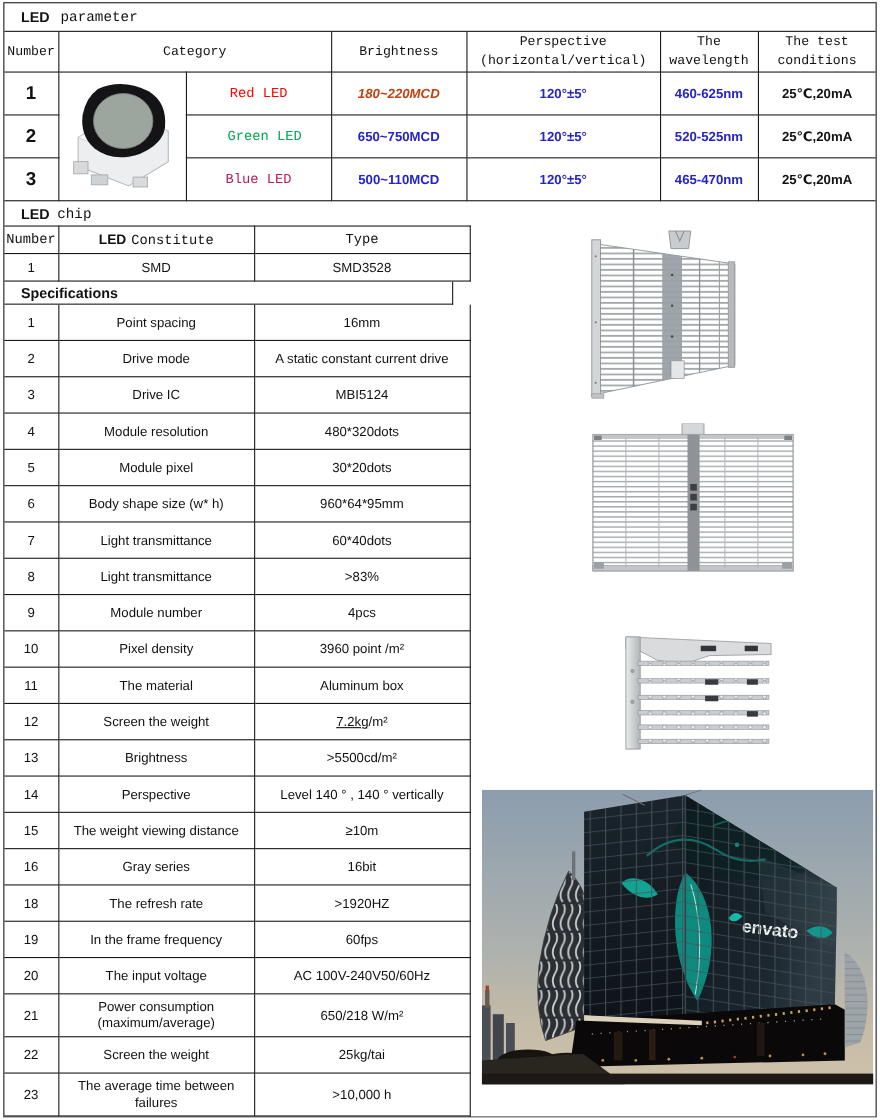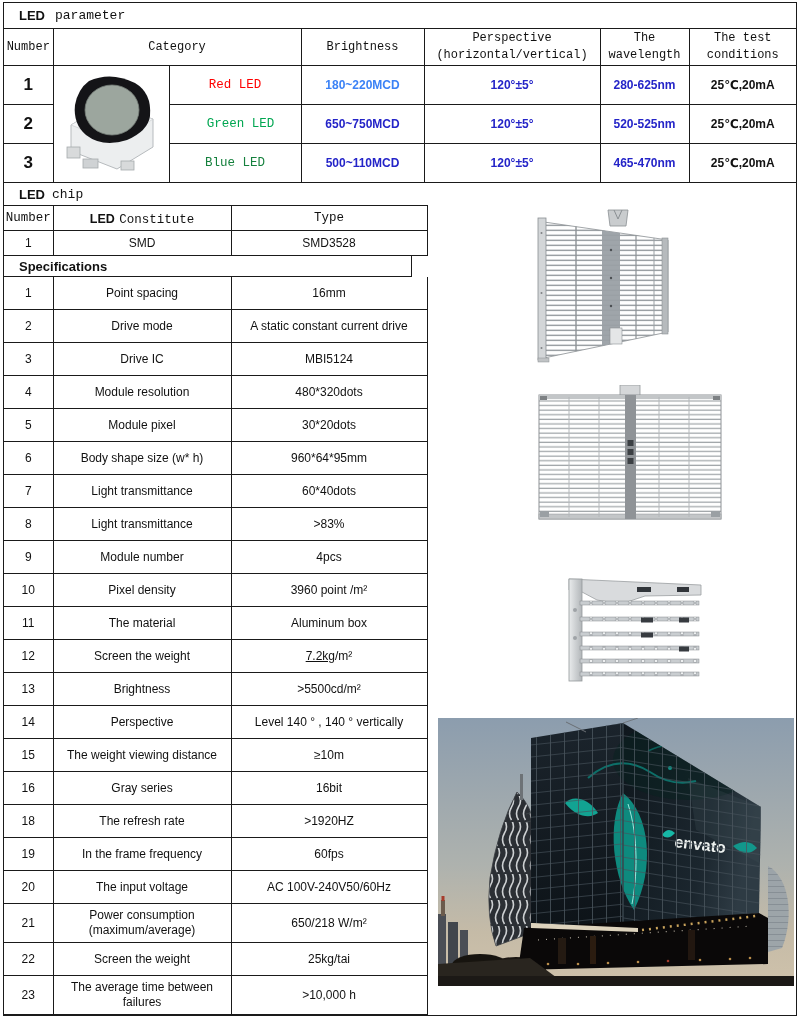--- a/index.html
+++ b/index.html
@@ -95,36 +95,36 @@
           <polygon points="16,56 50,36 98,50 98,78 62,100 16,82" fill="#eceeef" stroke="#b7bbbe" stroke-width="1"></polygon>
           <polygon points="16,56 50,36 98,50 62,74" fill="#f6f7f8" stroke="#c4c8ca" stroke-width="0.6"></polygon>
           <path d="M34,12 Q56,2 80,14 Q97,24 95,47 Q93,62 72,71 Q48,79 31,66 Q18,55 20,36 Q23,20 34,12 Z" fill="#141417"></path>
           <ellipse cx="57" cy="41" rx="27" ry="25" fill="#9ca69e" stroke="#79827b" stroke-width="0.8"></ellipse>
           <rect x="12" y="78" width="13" height="11" fill="#d8dadb" stroke="#a6aaad" stroke-width="0.8"></rect>
           <rect x="28" y="90" width="15" height="9" fill="#cfd2d4" stroke="#a6aaad" stroke-width="0.8"></rect>
           <rect x="66" y="92" width="13" height="9" fill="#d8dadb" stroke="#a6aaad" stroke-width="0.8"></rect>
         </svg>
       </td>
       <td class="pcat" style="color: rgb(254, 0, 0);">Red LED</td>
-      <td class="pval" style="color: #3b82f6;">180~220MCD</td>
+      <td class="pval" style="color: #c2410c; font-style: italic;">180~220MCD</td>
       <td class="pval" style="color: rgb(36, 36, 200);">120°±5°</td>
-      <td class="pval" style="color: rgb(36, 36, 200);">280-625nm</td>
+      <td class="pval" style="color: rgb(36, 36, 200);">460-625nm</td>
       <td class="pcond">25℃,20mA</td>
     </tr>
     <tr class="r">
       <td class="pnum">2</td>
       <td class="pcat" style="color: rgb(0, 166, 81); padding-left: 12px;">Green LED</td>
       <td class="pval" style="color: rgb(36, 36, 200);">650~750MCD</td>
       <td class="pval" style="color: rgb(36, 36, 200);">120°±5°</td>
       <td class="pval" style="color: rgb(36, 36, 200);">520-525nm</td>
       <td class="pcond">25℃,20mA</td>
     </tr>
     <tr class="r">
       <td class="pnum">3</td>
-      <td class="pcat" style="color: #15803d;">Blue LED</td>
+      <td class="pcat" style="color: #be185d;">Blue LED</td>
       <td class="pval" style="color: rgb(36, 36, 200);">500~110MCD</td>
       <td class="pval" style="color: rgb(36, 36, 200);">120°±5°</td>
       <td class="pval" style="color: rgb(36, 36, 200);">465-470nm</td>
       <td class="pcond">25℃,20mA</td>
     </tr>
   </tbody>
     </table>
 
   <div class="chip-bar">
     <span class="sans-b">LED</span>

